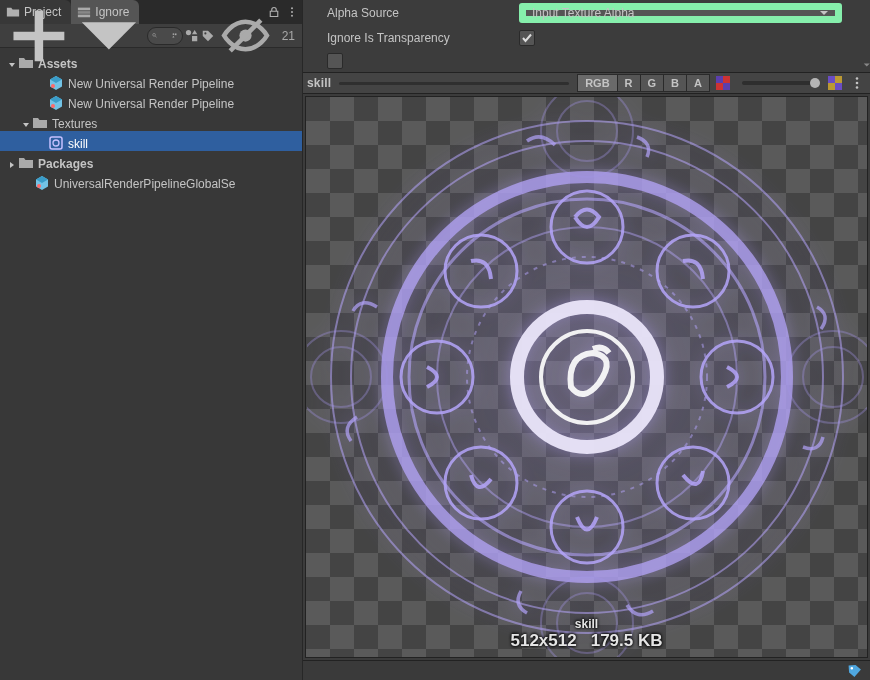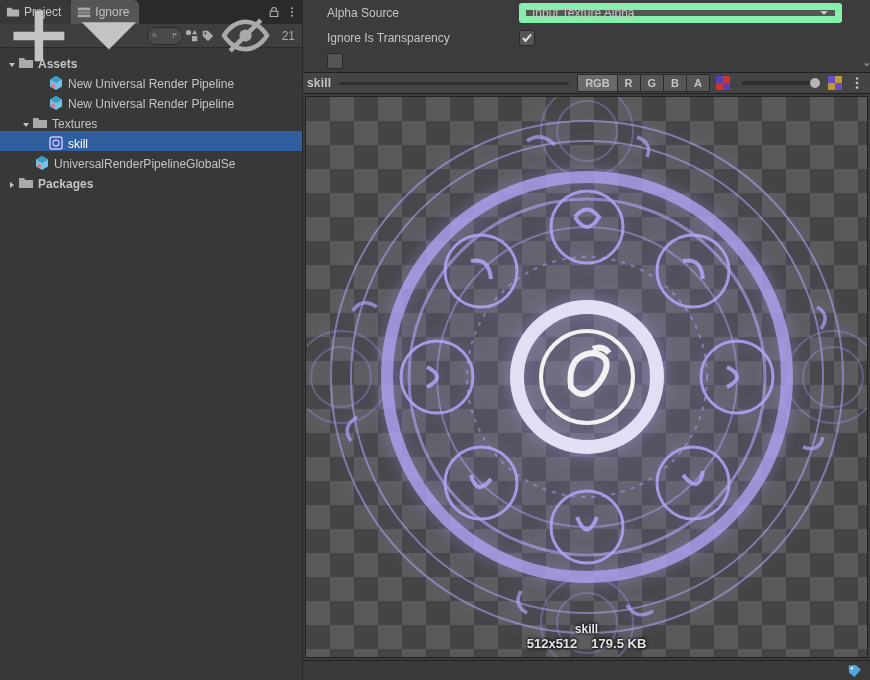--- a/index.html
+++ b/index.html
@@ -203,21 +203,21 @@
   .sigil-wrap svg { width:100%; height:100%;}
   .preview-caption {
     position:absolute;
     bottom:6px; left:0; right:0;
     display:flex; flex-direction:column; align-items:center;
     color: #e5e5e5;
     font-weight: bold;
     text-shadow: 0 1px 3px #000, 0 -1px 3px #000;
     pointer-events:none;
   }
-  .caption-line { display:flex; gap:14px; font-size:13px; }
+  .caption-line { display:flex; gap:14px; font-size:17px; }
   .footer {
     height: 20px;
     background: #3a3a3a;
     border-top: 1px solid #222;
     display:flex;
     justify-content:flex-end;
     align-items:center;
     padding-right:8px;
   }
   .corner-icon {
@@ -383,43 +383,43 @@
         <span class="indent"></span>
       <span class="row-icon">
           <svg viewBox="0 0 16 16">
             <rect x="2" y="2" width="12" height="12" rx="2" fill="none" stroke="#c6c1ff" stroke-width="1.5"></rect>
             <circle cx="8" cy="8" r="3" fill="none" stroke="#c6c1ff" stroke-width="1.3"></circle>
           </svg>
         </span>
       <span class="tree-label">skill</span>
     </div>
     <div class="tree-row">
+      <span class="foldout">
+          <svg viewBox="0 0 8 8">
+            <path fill="#c4c4c4" d="M2 1l4 3-4 3z"></path>
+          </svg>
+        </span>
+      <span class="row-icon">
+          <svg viewBox="0 0 16 16">
+            <path fill="#aaa" d="M1 3h5l1.5 2H15v8H1z"></path>
+          </svg>
+        </span>
+      <span class="tree-label" style="font-weight:bold">Packages</span>
+    </div>
+    <div class="tree-row">
       <span class="indent"></span>
         <span class="indent"></span>
       <span class="row-icon">
           <svg viewBox="0 0 16 16">
             <path fill="#73c3e6" d="M8 1l6 3.5v7L8 15l-6-3.5v-7z"></path>
             <path fill="#3a9cc8" d="M8 1l6 3.5L8 8 2 4.5z"></path>
             <circle cx="5" cy="11" r="2" fill="#ff6b6b"></circle>
           </svg>
         </span>
       <span class="tree-label">UniversalRenderPipelineGlobalSe</span>
-    </div>
-    <div class="tree-row">
-      <span class="foldout">
-          <svg viewBox="0 0 8 8">
-            <path fill="#c4c4c4" d="M2 1l4 3-4 3z"></path>
-          </svg>
-        </span>
-      <span class="row-icon">
-          <svg viewBox="0 0 16 16">
-            <path fill="#aaa" d="M1 3h5l1.5 2H15v8H1z"></path>
-          </svg>
-        </span>
-      <span class="tree-label" style="font-weight:bold">Packages</span>
     </div>
   </div>
 </div>
 
 <div class="inspector">
 
   <div class="prop">
     <span class="prop-label">Alpha Source</span>
     <div class="dropdown">
       <span>Input Texture Alpha</span>

